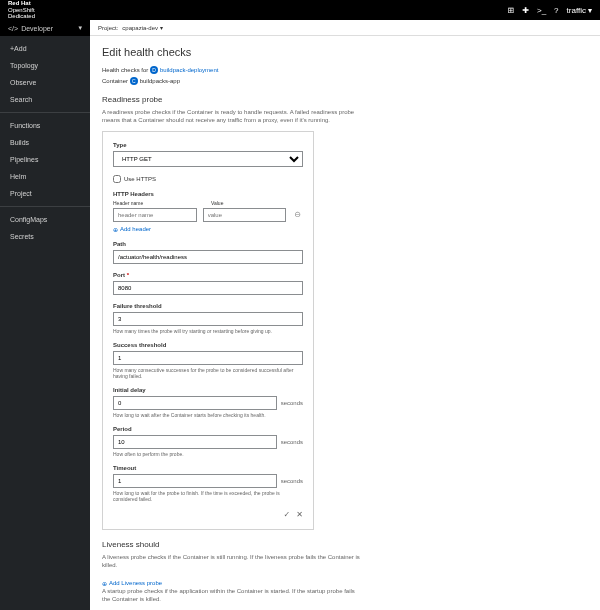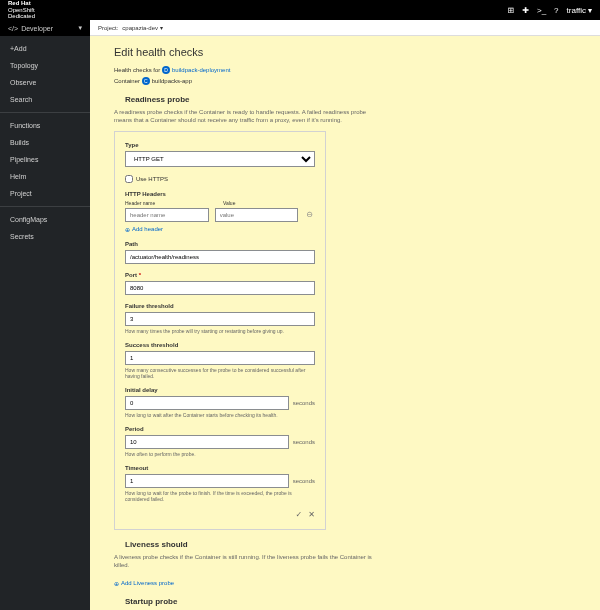--- a/index.html
+++ b/index.html
@@ -9,26 +9,26 @@
 .logo b{font-weight:700}
 .topicons{display:flex;gap:8px;align-items:center}
 .topicons span{color:#fff;font-size:8px;cursor:pointer}
 .sidebar{position:absolute;left:0;top:20px;width:90px;background:#212427;height:590px;color:#ccc}
 .persp{background:#000;padding:4px 8px;display:flex;align-items:center;justify-content:space-between;cursor:pointer}
 .persp span:first-child{display:flex;align-items:center;gap:3px}
 .nav{padding:4px 0}
 .nav-item{padding:5px 10px;cursor:pointer;font-size:7px;color:#d2d2d2}
 .sep{border-top:1px solid #3c3f42;margin:4px 0}
 .projbar{position:absolute;left:90px;top:20px;right:0;height:16px;background:#fff;border-bottom:1px solid #ddd;padding:0 8px;display:flex;align-items:center;gap:4px;font-size:6px}
-.main{position:absolute;left:90px;top:36px;right:0;background:#fef9c3;padding:10px 24px;height:574px;overflow:auto}
+.main{position:absolute;left:90px;top:36px;right:0;background:#ffffff;padding:10px 12px;height:574px;overflow:auto}
 h1{font-size:11px;font-weight:400;margin-bottom:8px}
 .meta{font-size:6px;margin-bottom:3px}
 .link{color:#06c}
 .badge{display:inline-flex;align-items:center;justify-content:center;width:8px;height:8px;border-radius:50%;background:#06c;color:#fff;font-size:5px;margin-right:2px}
-h2{font-size:8px;font-weight:700;margin:10px 11px 4px}
+h2{font-size:8px;font-weight:400;margin:10px 0 4px}
 .desc{font-size:6px;color:#666;margin-bottom:6px;max-width:260px;line-height:1.4}
 .form{border:1px solid #d2d2d2;padding:10px;max-width:212px}
 .fld{margin-bottom:8px}
 .lbl{font-size:6px;font-weight:700;margin-bottom:3px;display:block}
 .req::after{content:" *";color:#c00}
 select,input[type=text]{width:100%;border:1px solid #8a8d90;padding:3px 4px;font-size:6px;background:#fff}
 .cb{display:flex;align-items:center;gap:3px;font-size:6px}
 .cb input{width:8px;height:8px}
 .hdr2{font-size:6px;font-weight:700;margin-bottom:3px}
 .cols{display:flex;gap:6px}
@@ -156,18 +156,17 @@
       </div>
 </div>
 
 <h2>Liveness should</h2>
 <p class="desc">A liveness probe checks if the Container is still running. If the liveness probe fails the Container is killed.</p>
 <span class="addlink">
       <span>⊕</span>
       <span>Add Liveness probe</span>
     </span>
 
-<h2>Startup probe</h2>
 <p class="desc">A startup probe checks if the application within the Container is started. If the startup probe fails the Container is killed.</p>
 
 
 
 </div>
 
 </body></html>

